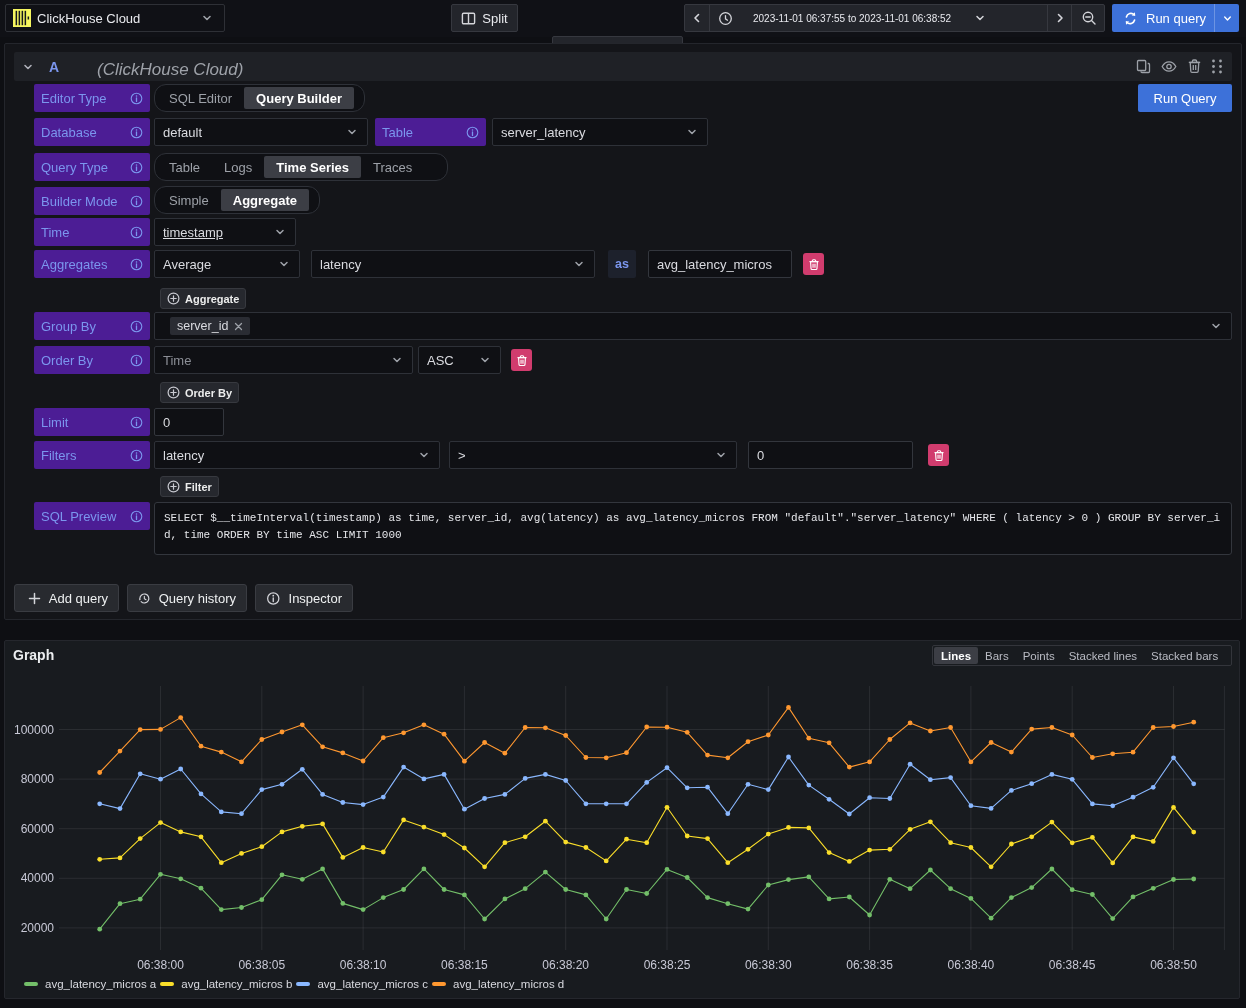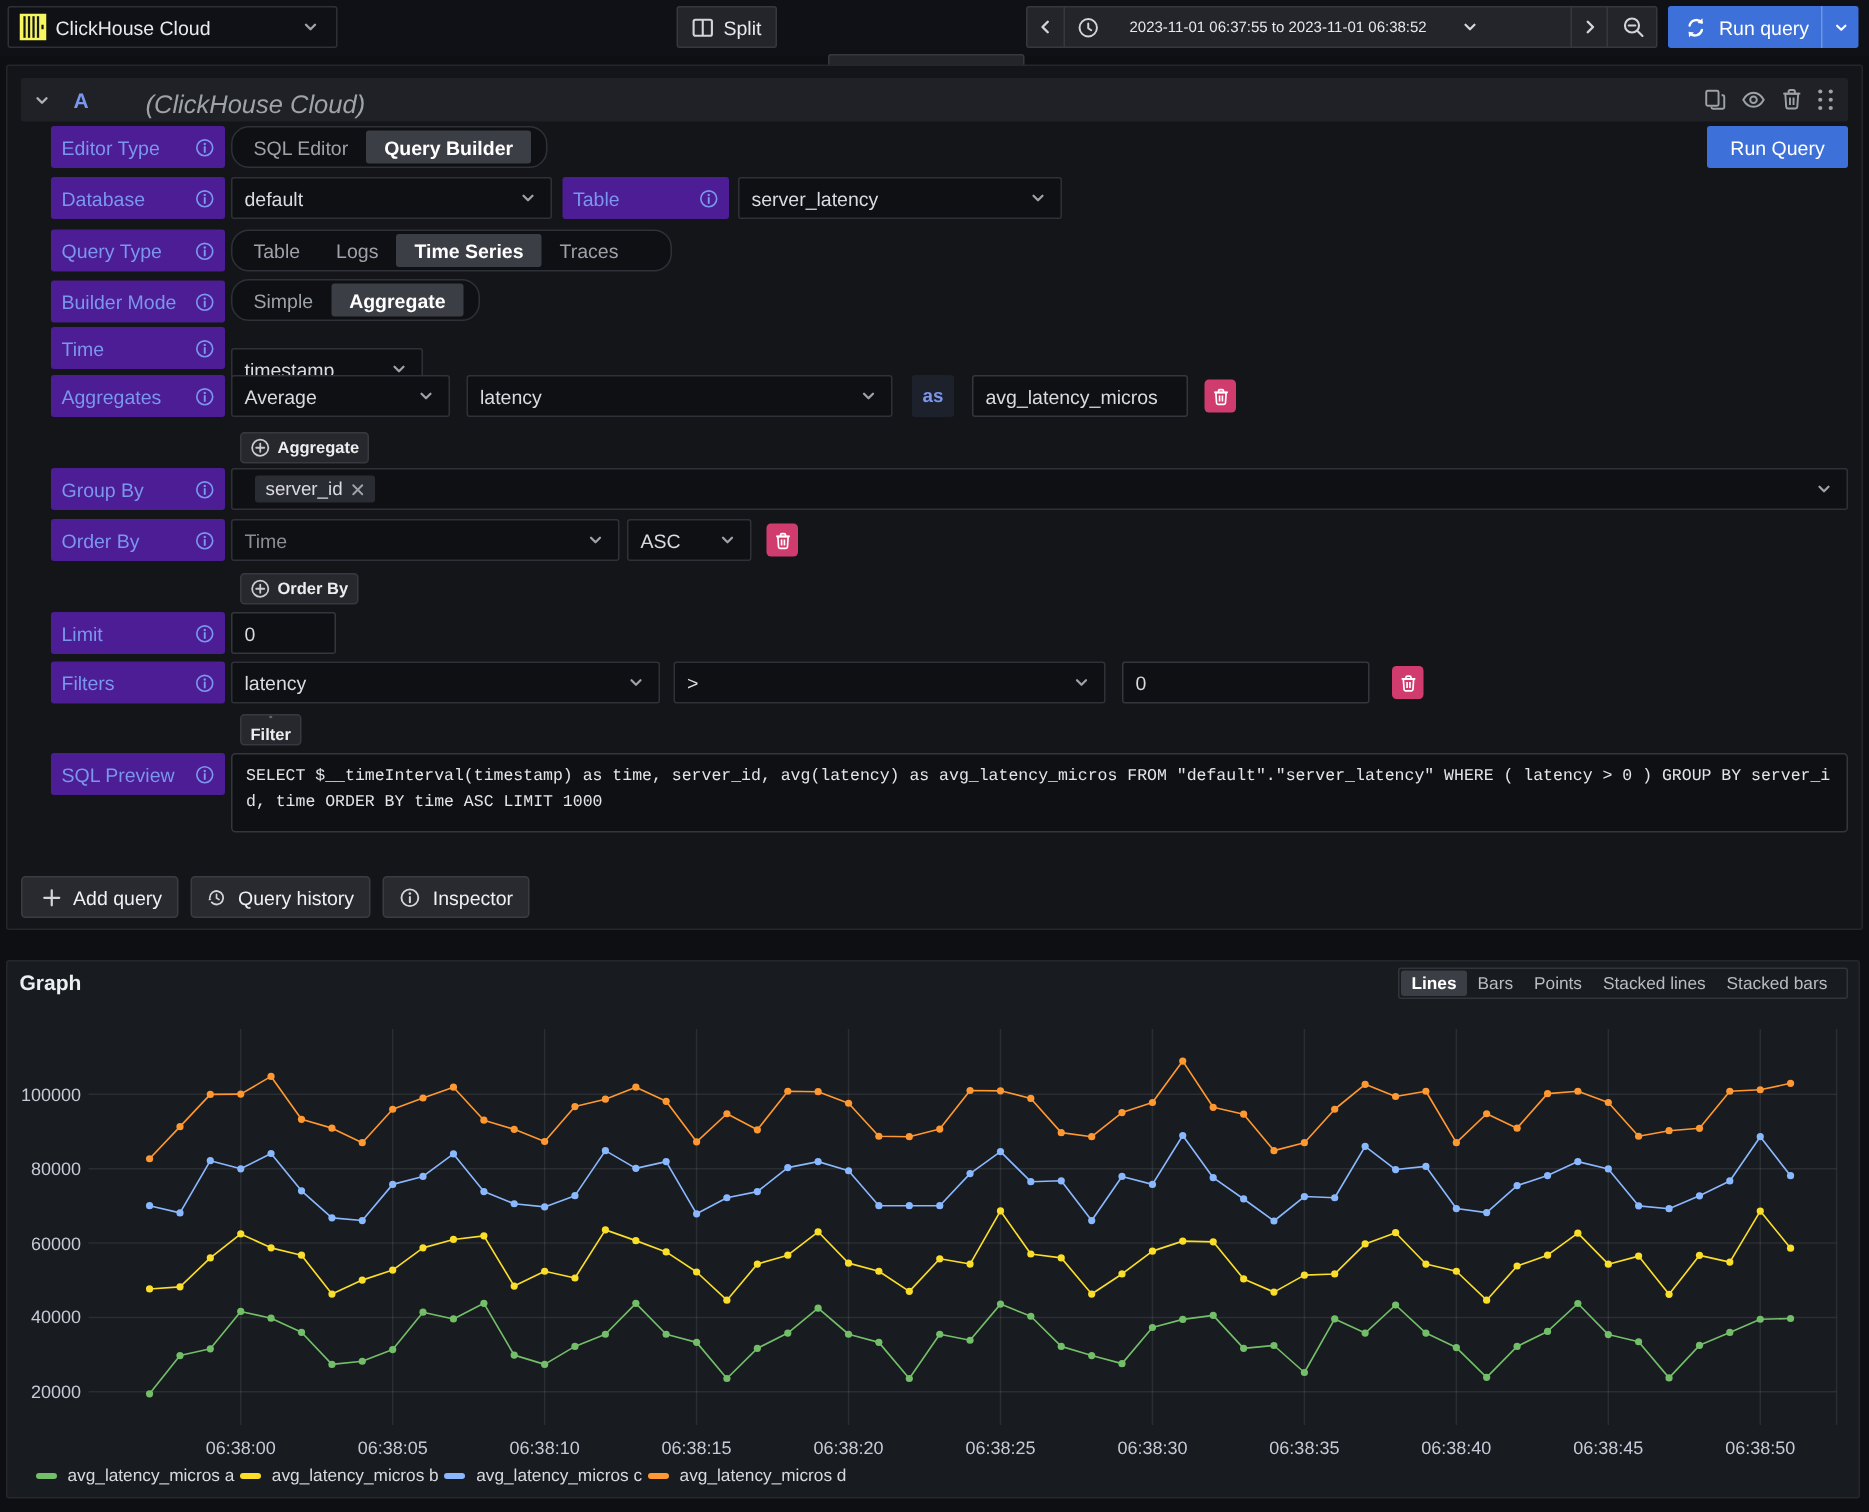--- a/index.html
+++ b/index.html
@@ -219,21 +219,21 @@
   </div>
 
 <div class="lbl" style="left:34px;top:218px;width:116px;">
     <span>Time</span>
     <svg width="13" height="13" viewBox="0 0 13 13">
       <circle cx="6.5" cy="6.5" r="5.3" stroke="#7b96ee" stroke-width="1.1" fill="none"></circle>
       <path d="M6.5 6v3.4" stroke="#7b96ee" stroke-width="1.3" stroke-linecap="round"></path>
       <circle cx="6.5" cy="4" r="0.8" fill="#7b96ee"></circle>
     </svg>
   </div>
-<div class="field" style="left:154px;top:232px;width:128px;">
+<div class="field" style="left:154px;top:218px;width:142px;text-decoration:underline;">
     <span>timestamp</span>
     <svg class="chev" width="14" height="14" viewBox="0 0 14 14">
       <path d="M4 5.5l3 3 3-3" stroke="#9da1a8" stroke-width="1.5" fill="none" stroke-linecap="round" stroke-linejoin="round"></path>
     </svg>
   </div>
 
 <div class="lbl" style="left:34px;top:250px;width:116px;">
     <span>Aggregates</span>
     <svg width="13" height="13" viewBox="0 0 13 13">
       <circle cx="6.5" cy="6.5" r="5.3" stroke="#7b96ee" stroke-width="1.1" fill="none"></circle>
@@ -371,21 +371,21 @@
     <svg width="12" height="13" viewBox="0 0 15 16">
       <g stroke="#ffffff" stroke-width="1.4" fill="none">
         <path d="M3.2 4.5h8.6l-0.6 8.7a1.2 1.2 0 0 1-1.2 1.1H5a1.2 1.2 0 0 1-1.2-1.1L3.2 4.5z"></path>
         <path d="M1.8 4.4h11.4"></path>
         <path d="M5.4 4.2v-1a1.2 1.2 0 0 1 1.2-1.2h1.8a1.2 1.2 0 0 1 1.2 1.2v1"></path>
         <path d="M6.3 7v5M8.7 7v5"></path>
       </g>
     </svg>
   </div>
 
-<div class="addbtn" style="left:160px;top:476px;flex-direction:column;">
+<div class="addbtn" style="left:160px;top:476px;">
     <svg width="13" height="13" viewBox="0 0 13 13">
       <circle cx="6.5" cy="6.5" r="5.4" stroke="#c9cad1" stroke-width="1.2" fill="none"></circle>
       <path d="M6.5 3.8v5.4M3.8 6.5h5.4" stroke="#c9cad1" stroke-width="1.2" stroke-linecap="round"></path>
     </svg>
     <span>Filter</span>
   </div>
 
 <div class="lbl" style="left:34px;top:502px;width:116px;">
     <span>SQL Preview</span>
     <svg width="13" height="13" viewBox="0 0 13 13">

